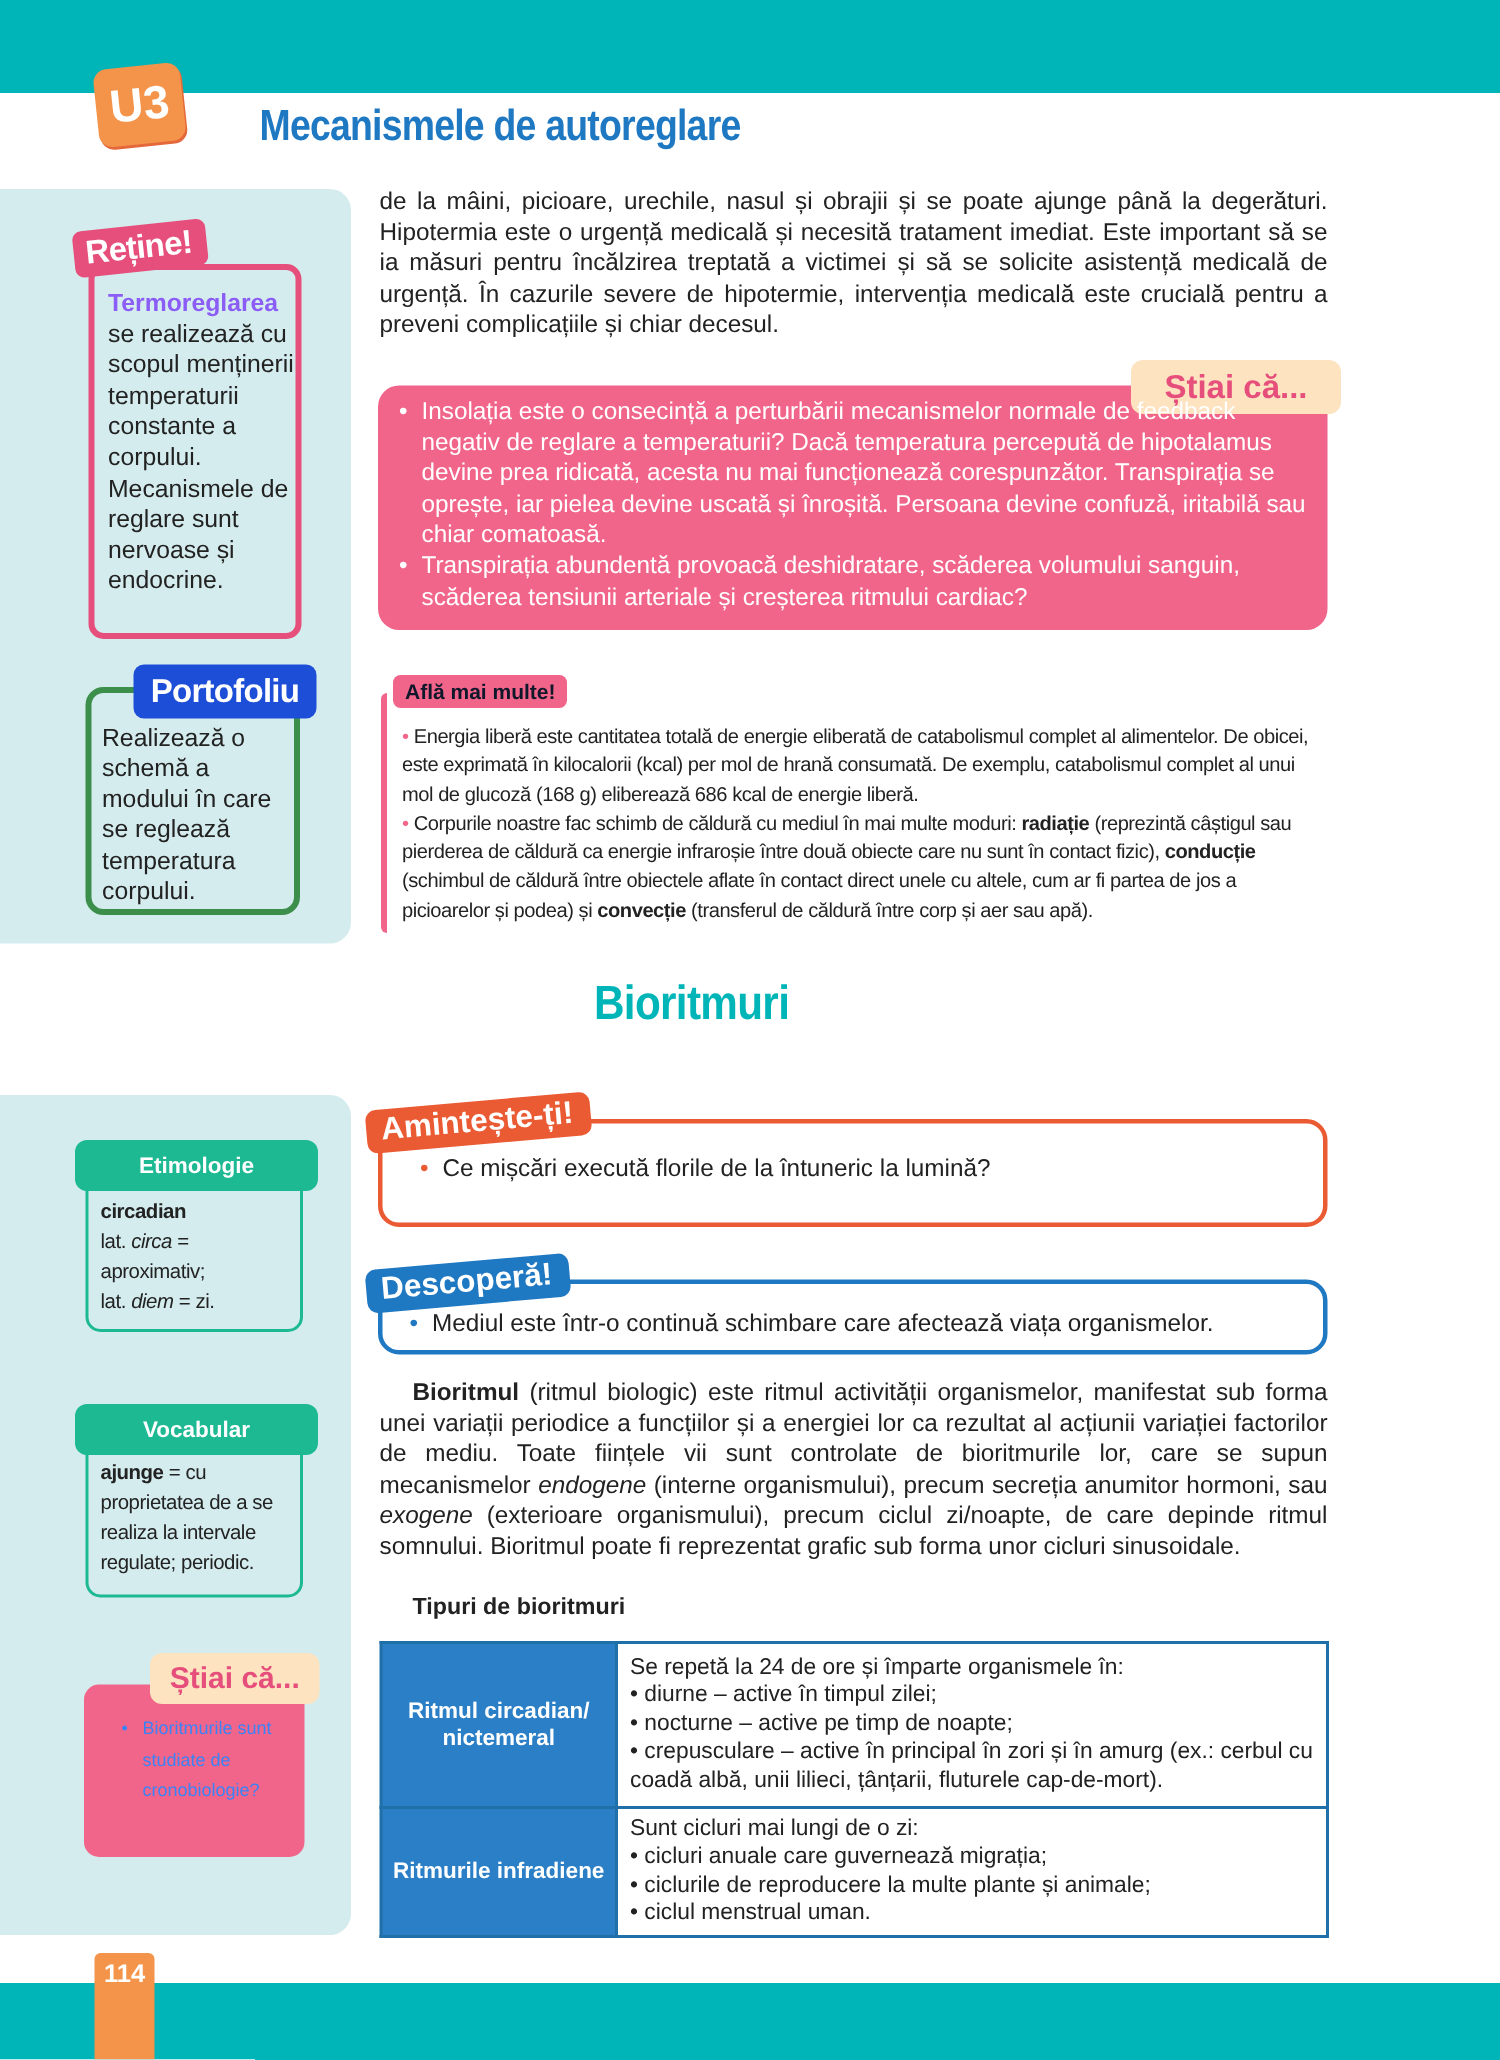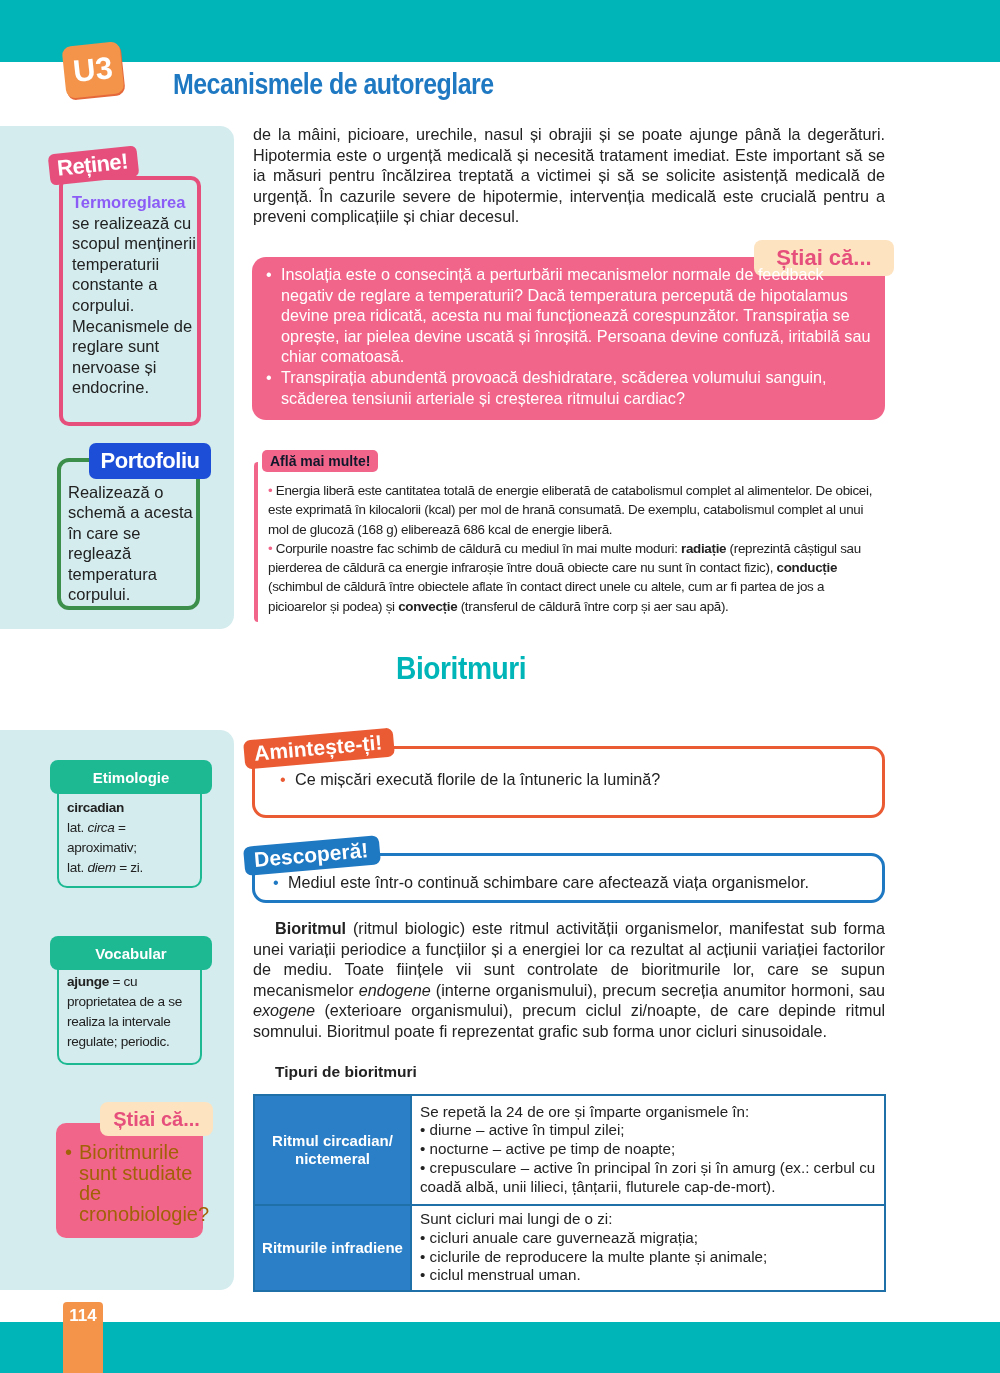--- a/index.html
+++ b/index.html
@@ -44,21 +44,21 @@
   .voc-box { top: 955px; height: 110px; }
   .green-tag { position: absolute; left: 50px; width: 162px; height: 34px; background: #1cb993; color: #fff; font: bold 15px "Liberation Sans", sans-serif; border-radius: 8px; display:flex; align-items:center; justify-content:center; }
   .etim-tag { top: 760px; }
   .voc-tag { top: 936px; }
   .etim-text, .voc-text { position: absolute; left: 67px; width: 130px; font-size: 13.6px; line-height: 20px; color: #222; letter-spacing: -0.3px; }
   .etim-text { top: 798px; }
   .voc-text { top: 972px; }
 
   .stiai2-box { position: absolute; left: 56px; top: 1123px; width: 147px; height: 115px; background: #f2658a; border-radius: 10px; }
   .stiai2-tag { position: absolute; left: 100px; top: 1102px; width: 113px; height: 34px; background: #fde3c0; border-radius: 8px; color: #e64f7c; font: bold 20px "Liberation Sans", sans-serif; display:flex; align-items:center; justify-content:center; }
-  .stiai2-text { position: absolute; left: 63px; top: 1142px; width: 138px; font-size: 20px; line-height: 20.5px; color: #a16207; padding-left: 16px; }
+  .stiai2-text { position: absolute; left: 79px; top: 1142px; width: 138px; font-size: 12px; line-height: 20.5px; color: #3b82f6; padding-left: 16px; }
   .stiai2-text::before { content: "•"; position: absolute; left: 2px; }
 
   .am-box { position: absolute; left: 252px; top: 746px; width: 633px; height: 72px; border: 3px solid #ea5b34; border-radius: 14px; }
   .am-tag { position: absolute; left: 244px; top: 734px; background: #ea5b34; color: #fff; font: bold 21px "Liberation Sans", sans-serif; padding: 2px 12px 3px 10px; border-radius: 7px; transform: rotate(-5deg); }
   .am-list { position: absolute; left: 280px; top: 769px; list-style: none; font-size: 16.2px; line-height: 20.6px; }
   .am-list li { padding-left: 15px; position: relative; }
   .am-list li::before { content: "•"; position: absolute; left: 0; color: #ea5b34; }
 
   .de-box { position: absolute; left: 252px; top: 853px; width: 633px; height: 50px; border: 3px solid #1f78c2; border-radius: 14px; }
   .de-tag { position: absolute; left: 244px; top: 841px; background: #1f78c2; color: #fff; font: bold 21px "Liberation Sans", sans-serif; padding: 2px 12px 3px 10px; border-radius: 7px; transform: rotate(-5deg); }
@@ -87,21 +87,21 @@
 <div class="unit-badge">U3</div>
 <div class="page-title">Mecanismele de autoreglare</div>
 
 <div class="side-panel sp1"></div>
 <div class="retine-box"></div>
 <div class="retine-tag">Reține!</div>
 <div class="retine-text"><b>Termoreglarea</b><span> se realizează cu scopul menținerii temperaturii constante a corpului. Mecanismele de reglare sunt nervoase și endocrine.</span></div>
 
 <div class="port-box"></div>
 <div class="port-tag">Portofoliu</div>
-<div class="port-text">Realizează o schemă a acesta în care se reglează temperatura corpului.</div>
+<div class="port-text">Realizează o schemă a modului în care se reglează temperatura corpului.</div>
 
 <div class="body-text bt1">de la mâini, picioare, urechile, nasul și obrajii și se poate ajunge până la degerături. Hipotermia este o urgență medicală și necesită tratament imediat. Este important să se ia măsuri pentru încălzirea treptată a victimei și să se solicite asistență medicală de urgență. În cazurile severe de hipotermie, intervenția medicală este crucială pentru a preveni complicațiile și chiar decesul.</div>
 
 <div class="stiai-box"></div>
 <div class="stiai-tag">Știai că...</div>
 <ul class="stiai-list">
   <li>Insolația este o consecință a perturbării mecanismelor normale de feedback negativ de reglare a temperaturii? Dacă temperatura percepută de hipotalamus devine prea ridicată, acesta nu mai funcționează corespunzător. Transpirația se oprește, iar pielea devine uscată și înroșită. Persoana devine confuză, iritabilă sau chiar comatoasă.</li>
   <li>Transpirația abundentă provoacă deshidratare, scăderea volumului sanguin, scăderea tensiunii arteriale și creșterea ritmului cardiac?</li>
 </ul>
 

